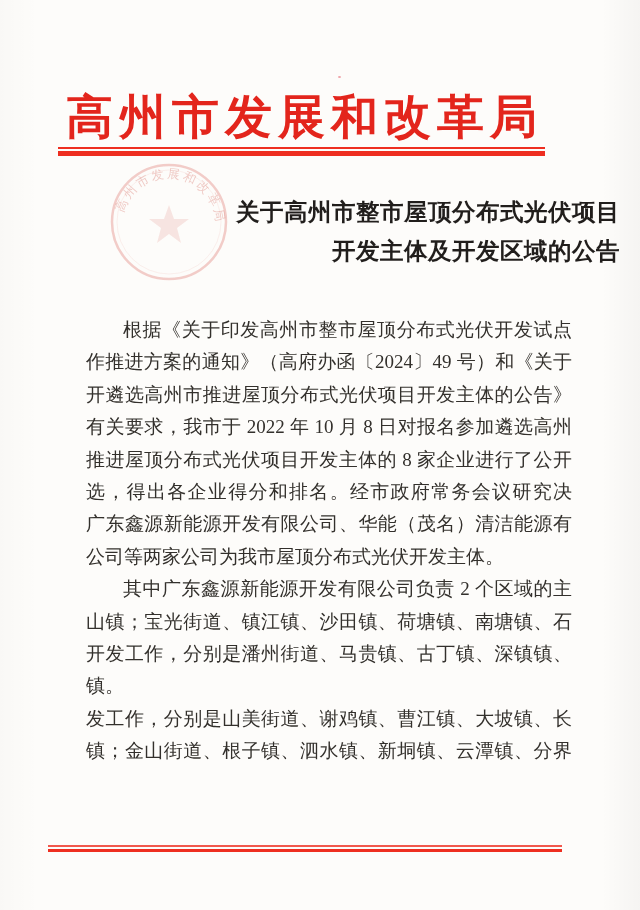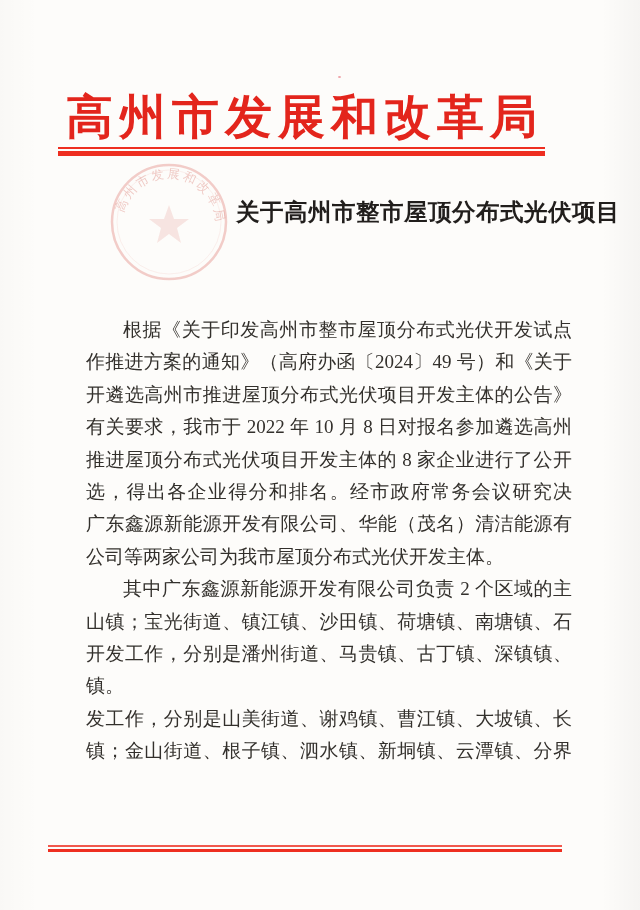--- a/index.html
+++ b/index.html
@@ -94,20 +94,21 @@
     <circle cx="61" cy="61" r="57" fill="none" stroke="rgba(214,88,78,0.34)" stroke-width="2.5"></circle>
     <circle cx="61" cy="61" r="52" fill="none" stroke="rgba(214,88,78,0.10)" stroke-width="1"></circle>
     <text font-size="12.5" letter-spacing="2.5" fill="rgba(206,78,68,0.34)">
       <textPath href="#sealArc" startOffset="8%">高州市发展和改革局</textPath>
     </text>
     <polygon points="61,44 66,58 81,58 69,67 73,82 61,73 49,82 53,67 41,58 56,58" fill="rgba(210,80,70,0.16)"></polygon>
   </svg>
 
   <div class="doc-title">
     <div>关于高州市整市屋顶分布式光伏项目</div>
+    <div>开发主体及开发区域的公告</div>
   </div>
 
   <div class="body-text">
     <div>
         <div class="line indent">根据《关于印发高州市整市屋顶分布式光伏开发试点工</div>
         <div class="line">作推进方案的通知》（高府办函〔2024〕49 号）和《关于公</div>
         <div class="line">开遴选高州市推进屋顶分布式光伏项目开发主体的公告》的</div>
         <div class="line">有关要求，我市于 2022 年 10 月 8 日对报名参加遴选高州市</div>
         <div class="line">推进屋顶分布式光伏项目开发主体的 8 家企业进行了公开遴</div>
         <div class="line">选，得出各企业得分和排名。经市政府常务会议研究决定：</div>

